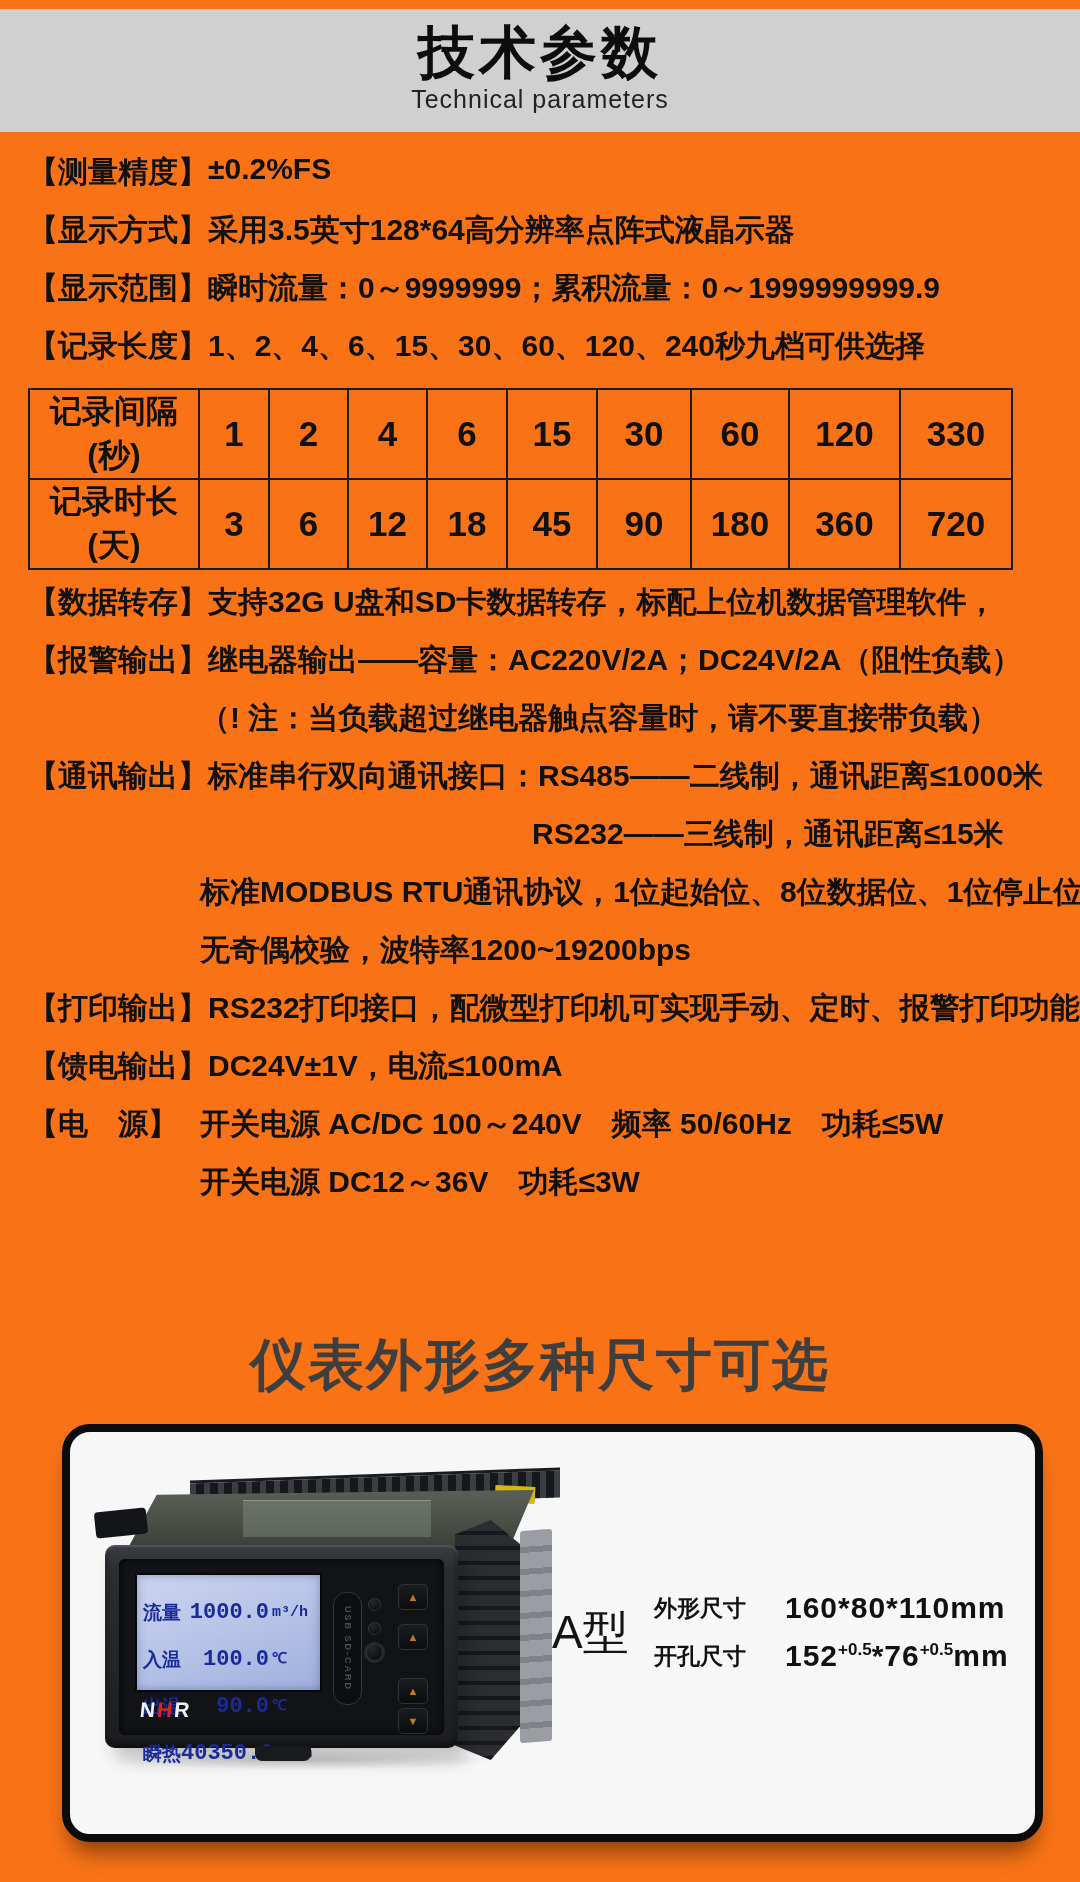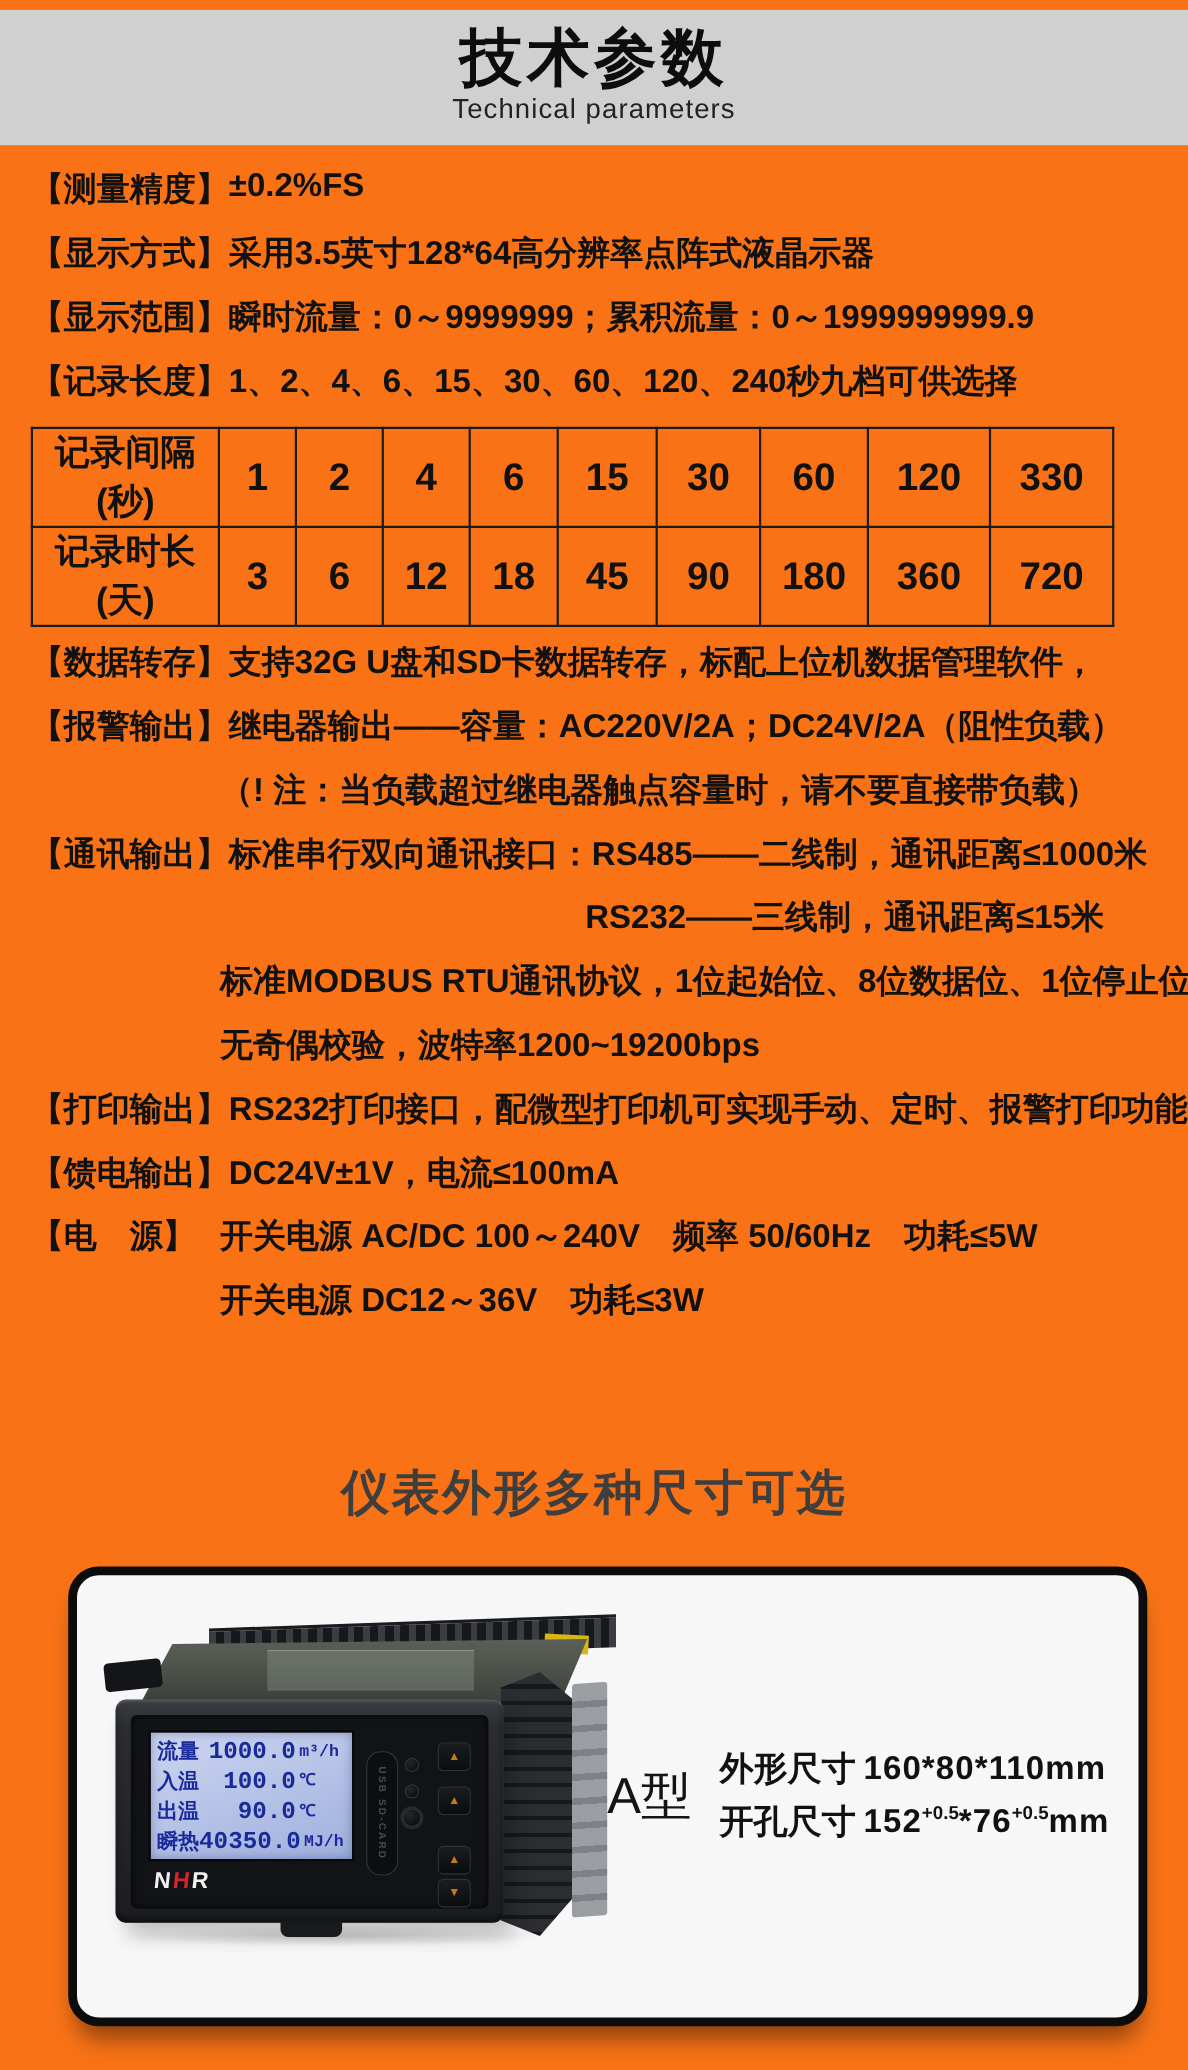--- a/index.html
+++ b/index.html
@@ -23,21 +23,21 @@
   .spec-row.deep .spec-text { margin-left:332px; }
 
   .table-wrap { margin:4px 0 12px 0; }
   table { border-collapse:collapse; table-layout:fixed; width:985px; }
   td { border:2.5px solid #1b1b1b; text-align:center; height:55px; font-size:35px; font-weight:600; overflow:hidden; }
   td.rowhead { font-size:32px; font-weight:600; }
 
   
   .s2-heading {
     position:absolute; top:1328px; left:0; width:1080px; text-align:center;
-    font-size:44px; font-weight:600; color:var(--heading2-ink,#3e3e3e); letter-spacing:2px;
+    font-size:56px; font-weight:600; color:var(--heading2-ink,#3e3e3e); letter-spacing:2px;
   }
   .showcase {
     position:absolute; top:1424px; left:62px; width:981px; height:418px;
     border:8px solid var(--box-border,#0c0c0c); border-radius:28px;
     background:var(--box-bg,#f7f7f8);
     box-shadow:0 18px 22px -8px rgba(0,0,0,.45);
   }
   .device { position:absolute; inset:0; }
   .device > div { position:absolute; }
 
@@ -72,21 +72,21 @@
   }
   .innerface { left:49px; top:127px; width:325px; height:176px; border-radius:6px; background:#121316;
     box-shadow:inset 0 0 8px rgba(0,0,0,.8); }
   .lcd {
     left:65px; top:141px; width:187px; height:119px; border:2px solid #07080c;
     background:linear-gradient(160deg,#ccd5f0 0%, var(--lcd-bg,#b9c5e8) 45%, #9fb0dd 100%);
     box-shadow:inset 0 0 10px rgba(25,35,90,.35);
     color:var(--lcd-ink,#1b2a9b); padding:4px 5px 2px 6px;
     display:flex; flex-direction:column; justify-content:space-between;
   }
-  .lcd-row { display:flex; align-items:flex-start; line-height:27px; height:27px; white-space:nowrap; }
+  .lcd-row { display:flex; align-items:flex-start; line-height:27px; height:27px; white-space:nowrap;margin-top:20px; }
   .lcd-label { font-size:19px; font-weight:700; }
   .lcd-value { flex:1; text-align:right; font-family:"Liberation Mono","DejaVu Sans Mono",monospace; font-size:22px; font-weight:700; }
   .lcd-unit { width:46px; padding-left:3px; font-size:15px; font-weight:700; font-family:"Liberation Mono","DejaVu Sans Mono",monospace; }
   .brand { left:70px; top:266px; font-size:21px; font-weight:800; letter-spacing:2px; transform:skewX(-6deg); color:#f0f0f0; }
   .brand .h { color:var(--brand-red,#d6252e); }
   .slot {
     left:263px; top:160px; width:29px; height:113px; background:#0d0e10; border:1px solid #33363a; border-radius:13px;
     display:flex; align-items:center; justify-content:center;
   }
   .slot span { writing-mode:vertical-rl; font-size:9px; letter-spacing:2px; color:#4a4d52; font-weight:700; }
@@ -99,21 +99,21 @@
   }
   .sbtn.b1 { left:328px; top:152px; } .sbtn.b2 { left:328px; top:192px; }
   .sbtn.b3 { left:328px; top:246px; } .sbtn.b4 { left:328px; top:276px; }
   .bottomtab { left:185px; top:314px; width:56px; height:15px; background:#191a1d; border-radius:0 0 7px 7px; }
   .devshadow { left:40px; top:318px; width:390px; height:20px;
     background:radial-gradient(ellipse at center, rgba(0,0,0,.16) 0%, rgba(0,0,0,0) 70%); }
 
   .model { position:absolute; left:482px; top:170px; font-size:46px; font-weight:500; color:#141414; }
   .dims { position:absolute; left:584px; top:152px; }
   .dim-row { display:flex; align-items:center; height:48px; white-space:nowrap; }
-  .dim-label { flex:0 0 131px; font-size:31px; font-weight:700; }
+  .dim-label { flex:0 0 131px; font-size:23px; font-weight:700; }
   .dim-value { font-size:30px; font-weight:700; letter-spacing:1px; }
   .dim-value sup { font-size:17px; font-weight:700; vertical-align:super; letter-spacing:0; }
 </style>
 </head>
 <body>
 
 <div class="page">
 
   <header class="band">
     <div class="title">技术参数</div>

